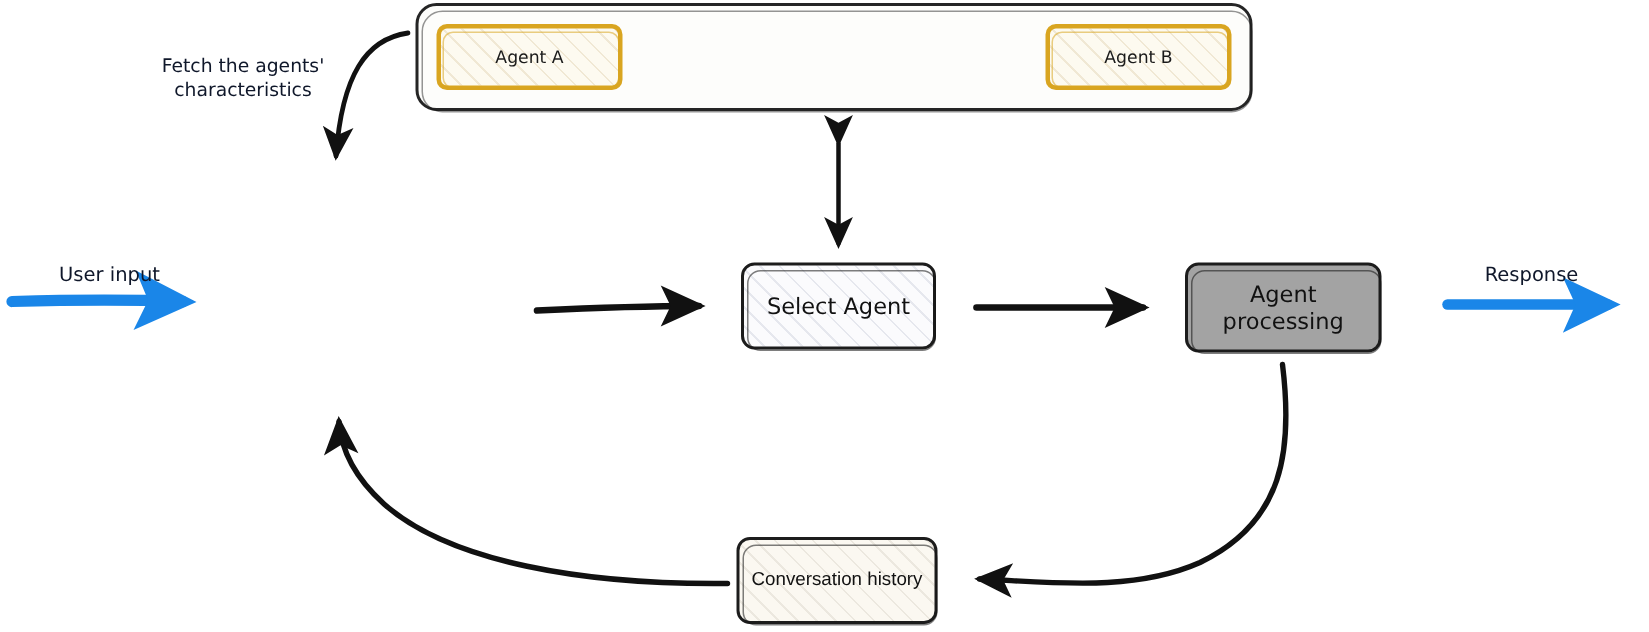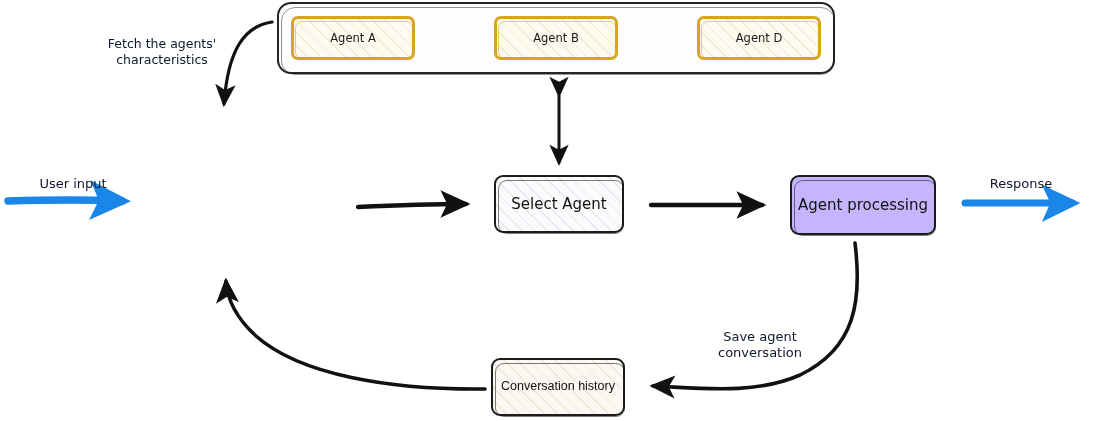--- a/index.html
+++ b/index.html
@@ -129,25 +129,25 @@
         rgba(120,130,160,.16) 1.2px,
         rgba(0,0,0,0) 1.2px,
         rgba(0,0,0,0) 9px);
     font-size: 15px;
   }
 
   
   #agent-processing {
     left: 790px;
     top: 175px;
-    width: 146px;
+    width: 131px;
     height: 60px;
     border: 2.2px solid #1c1c1c;
     border-radius: 9px;
-    background: #c4b5fd;
+    background: #a3a3a3;
     font-size: 15px;
   }
 
   
   #conversation-history {
     left: 491px;
     top: 358px;
     width: 134px;
     height: 58px;
     border: 2.2px solid #1c1c1c;
@@ -254,38 +254,33 @@
     </g>
   </svg>
 
   <div id="agents-container">
     <div class="agent-box">
       <span>Agent A</span>
     </div>
     <div class="agent-box">
       <span>Agent B</span>
     </div>
-    <div class="agent-box">
-      <span>Agent D</span>
-    </div>
   </div>
 
 
   <div class="node" id="select-agent">Select Agent</div>
 
   <div class="node" id="agent-processing">Agent
 processing</div>
 
   <div class="node" id="conversation-history">Conversation
 history</div>
 
   <div class="label" id="label-fetch-characteristics">Fetch the agents'
 characteristics</div>
 
   <div class="label" id="label-user-input">User input</div>
 
   <div class="label" id="label-response">Response</div>
 
 
-  <div class="label" id="label-save-conversation">Save agent
-conversation</div>
 
 </div>
 
 </body></html>

